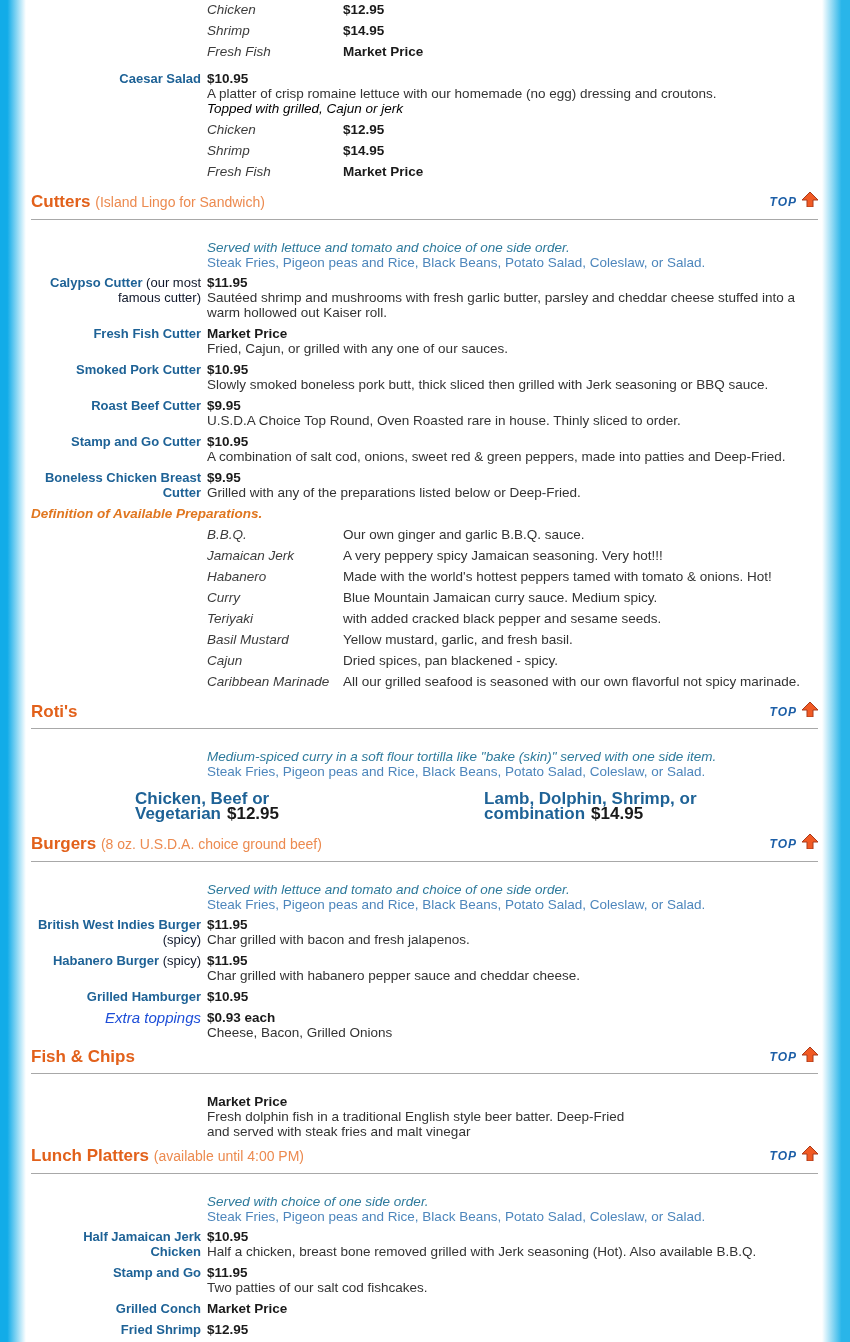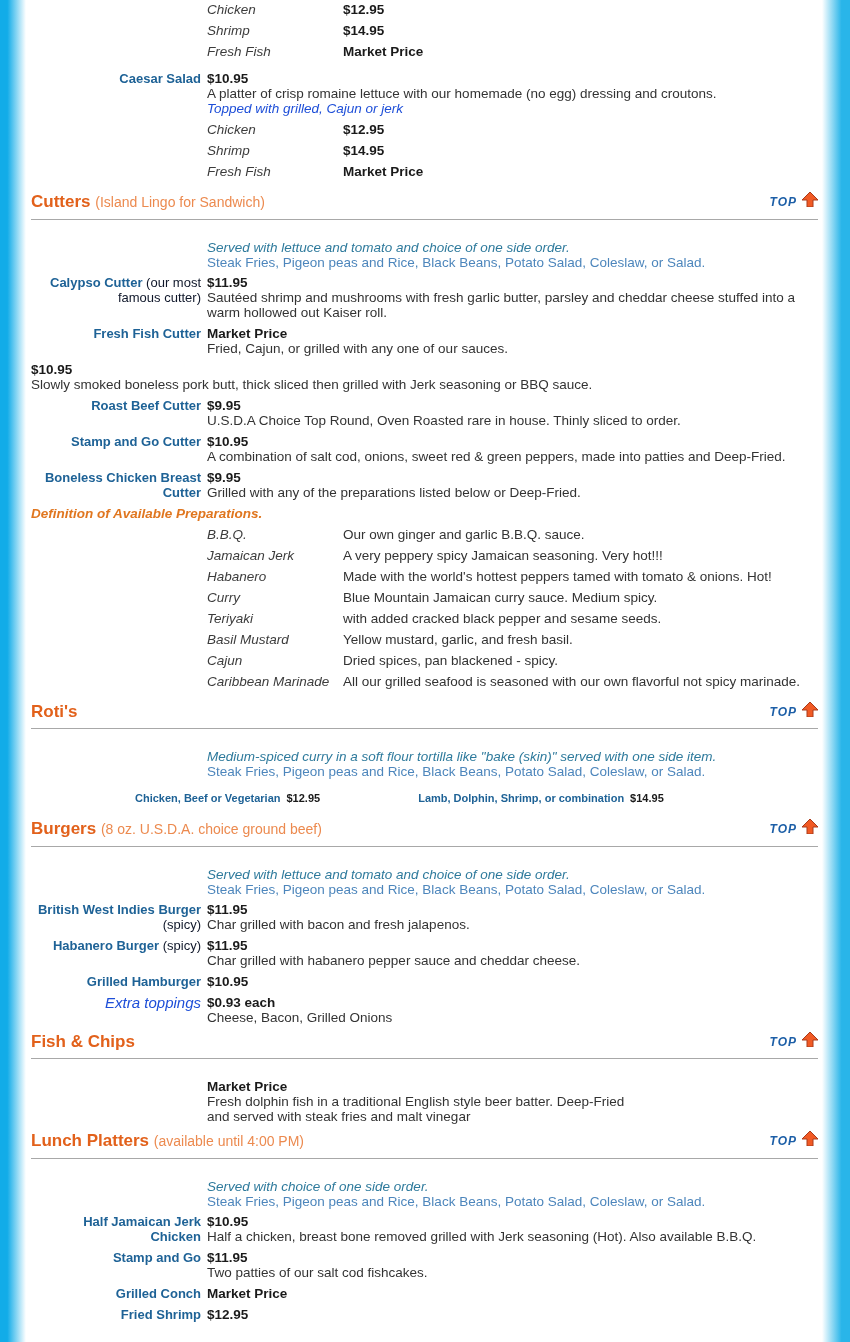--- a/index.html
+++ b/index.html
@@ -26,38 +26,38 @@
 
   
   .item { display:flex; margin-bottom:6px; }
   .item-name { width:170px; flex:0 0 170px; text-align:right; padding-right:6px;
                font-size:13px; line-height:15px; color:#1E6296; font-weight:bold; }
   .item-name .inote { font-weight:normal; color:#0f172a; }
   .item-name.lite { font-weight:normal; font-style:italic; color:#1d4ed8; font-size:15px; }
   .item-body { flex:1; min-width:0; font-size:13.5px; line-height:15px; }
   .price { font-weight:bold; color:#1A1A1A; }
   .desc { color:#333333; }
-  .desc.note { font-style:italic; color:#1d4ed8; }
+  .desc.note { font-style:italic; color:#000000; }
 
   .served { color:#2E7A9C; font-style:italic; }
   .sides  { color:#4D86BC; }
   .served-block { margin-bottom:5px; }
 
   
   .subtable { margin-top:6px; }
   .subrow { margin-bottom:6px; line-height:15px; font-size:13.5px; }
   .sub-name { display:inline-block; width:136px; vertical-align:top;
               font-style:italic; color:#3C3C3C; }
   .sub-val { color:#333333; }
   .sub-val.bold { font-weight:bold; color:#1A1A1A; }
 
   .def-title { color:#E0761F; font-weight:bold; font-style:italic; font-size:13.5px; line-height:15px; margin-bottom:6px; }
 
   
-  .roti-row { display:flex; margin-top:12px; margin-bottom:12px; font-size:11px; line-height:15px; }
+  .roti-row { display:flex; margin-top:12px; margin-bottom:12px; font-size:17px; line-height:15px; }
   .roti-row .g1 { margin-left:104px; }
   .roti-row .g2 { margin-left:98px; }
   .opt-name { color:#1E6296; font-weight:bold; }
   .opt-price { color:#1A1A1A; font-weight:bold; margin-left:6px; }
 </style>
 </head>
 <body>
 
 <div class="edge left"></div>
 <div class="edge right"></div>
@@ -132,20 +132,21 @@
       </div>
     </div>
     <div class="item">
       <div class="item-name">Fresh Fish Cutter</div>
       <div class="item-body">
         <div class="price">Market Price</div>
         <div class="desc">Fried, Cajun, or grilled with any one of our sauces.</div>
       </div>
     </div>
     <div class="item">
+      <div class="item-name">Smoked Pork Cutter</div>
       <div class="item-body">
         <div class="price">$10.95</div>
         <div class="desc">Slowly smoked boneless pork butt, thick sliced then grilled with Jerk seasoning or BBQ sauce.</div>
       </div>
     </div>
     <div class="item">
       <div class="item-name">Roast Beef Cutter</div>
       <div class="item-body">
         <div class="price">$9.95</div>
         <div class="desc">U.S.D.A Choice Top Round, Oven Roasted rare in house. Thinly sliced to order.</div>

